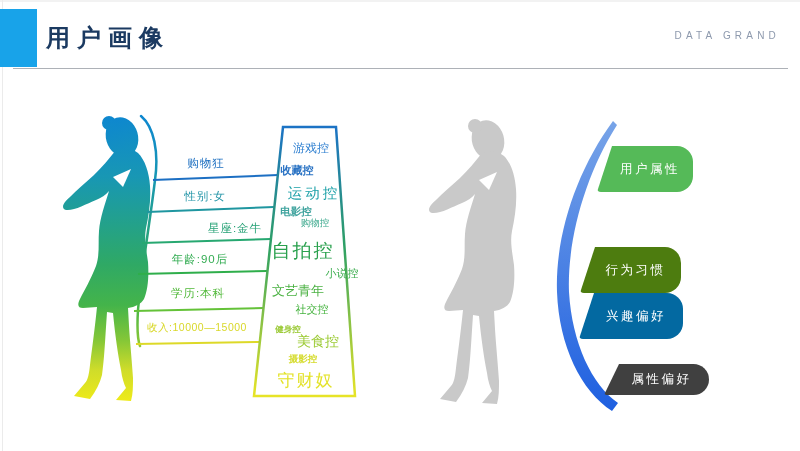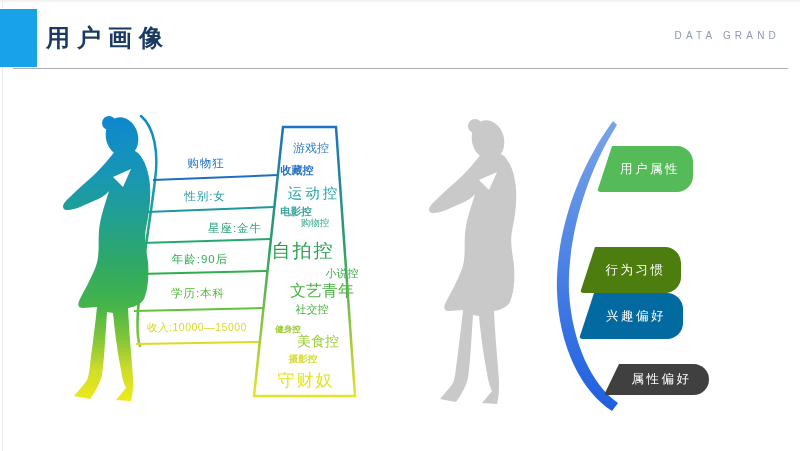--- a/index.html
+++ b/index.html
@@ -33,21 +33,21 @@
 
   
   .tag{position:absolute;transform:translate(-50%,-50%);white-space:nowrap;}
   .t0{left:311px;top:148px;font-size:12px;color:#2e7fd0;}
   .t1{left:297px;top:170px;font-size:11px;color:#2a73c4;font-weight:bold;}
   .t2{left:314px;top:193px;font-size:14.5px;color:#1da1a8;letter-spacing:3px;}
   .t3{left:296px;top:212px;font-size:10.5px;color:#3fa39e;font-weight:bold;}
   .t4{left:315px;top:223px;font-size:9.5px;color:#3aa88c;}
   .t5{left:303px;top:251px;font-size:19px;color:#2aa14e;letter-spacing:2px;}
   .t6{left:342px;top:273px;font-size:11px;color:#37ab4a;}
-  .t7{left:298px;top:291px;font-size:16px;color:#4cb244;margin-left:24px;}
+  .t7{left:298px;top:291px;font-size:13px;color:#4cb244;}
   .t8{left:312px;top:309px;font-size:11px;color:#46b33f;}
   .t9{left:288px;top:330px;font-size:8.5px;color:#9cca38;font-weight:bold;}
   .t10{left:318px;top:342px;font-size:14px;color:#9ccb35;}
   .t11{left:303px;top:359px;font-size:9.5px;color:#d6dc30;font-weight:bold;}
   .t12{left:306px;top:380px;font-size:17px;color:#e3e226;letter-spacing:2px;}
 
   
   .pill{position:absolute;height:46px;color:#fff;font-size:12.5px;letter-spacing:2.5px;
     display:flex;align-items:center;justify-content:center;padding-left:10px;box-sizing:border-box;
     border-radius:4px 16px 16px 4px;clip-path:polygon(15px 0,100% 0,100% 100%,0 100%);

